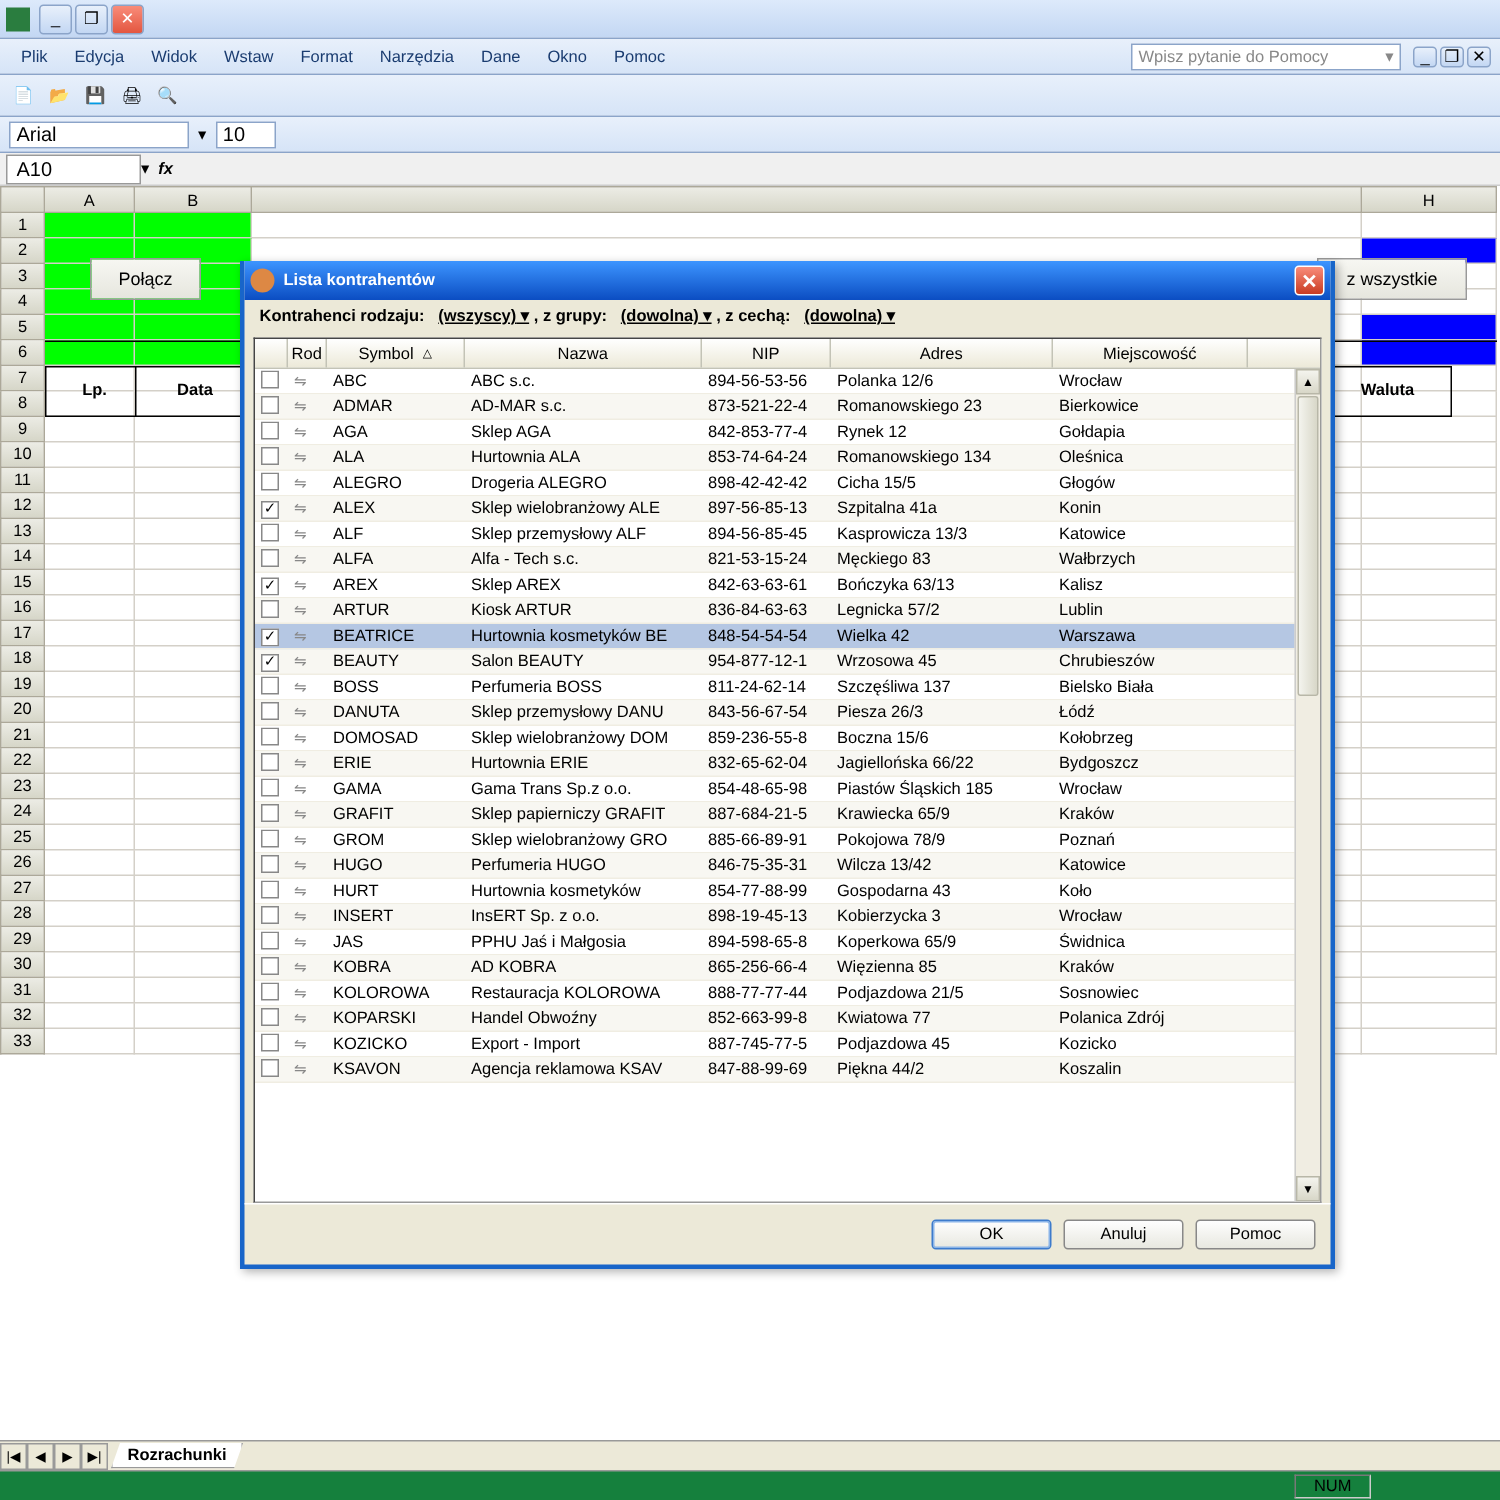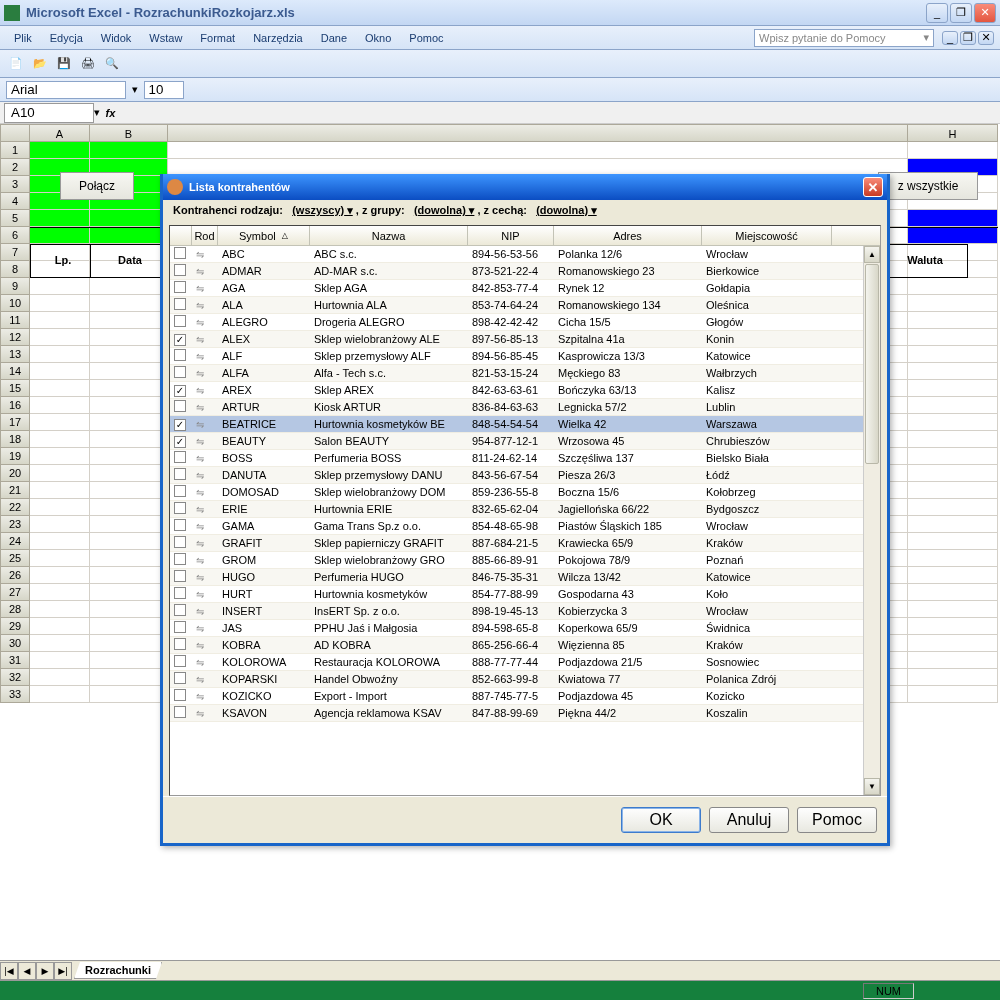--- a/index.html
+++ b/index.html
@@ -52,33 +52,32 @@
 .lh { border-right: 1px solid #c3c3b6; padding: 2px 4px; text-align: center; font-size: 11px; display: flex; align-items: center; justify-content: center; }
 .list-body { flex: 1; overflow-y: hidden; }
 .list-row { display: flex; height: 17px; border-bottom: 1px solid #f0ede2; align-items: center; }
 .list-row.selected { background: #b5c7e3; }
 .list-row:nth-child(even):not(.selected) { background: #f8f7f2; }
 .lc { padding: 0 4px; overflow: hidden; white-space: nowrap; font-size: 11px; }
 .chk { width: 12px; height: 12px; border: 1px solid #888; background: #fff; display: inline-flex; align-items: center; justify-content: center; font-size: 10px; line-height: 10px; }
 .rod-icon { color: #888; font-size: 10px; }
 .dlg-selectall { padding: 6px 10px; display: flex; gap: 18px; }
 .dlg-buttons { padding: 10px; display: flex; justify-content: flex-end; gap: 8px; border-top: 1px solid #fff; }
-.dlg-btn { background: linear-gradient(#fefefe, #e8e8e0); border: 1px solid #888; border-radius: 3px; padding: 3px 4px; width: 80px; cursor: pointer; font-size: 16px; }
+.dlg-btn { background: linear-gradient(#fefefe, #e8e8e0); border: 1px solid #888; border-radius: 3px; padding: 3px 4px; width: 80px; cursor: pointer; font-size: 11px; }
 .dlg-btn.default { border: 1px solid #3d7bcc; box-shadow: 0 0 0 1px #8ab4e8 inset; }
 .scrollbar-v { position: absolute; right: 0; top: 20px; bottom: 0; width: 17px; background: #f0ede2; border-left: 1px solid #ccc; }
 .scroll-thumb { position: absolute; left: 1px; right: 1px; top: 18px; height: 200px; background: linear-gradient(90deg, #f4f4ee, #d8d7c8); border: 1px solid #b8b7a8; border-radius: 2px; }
 .scroll-btn { position: absolute; left: 0; right: 0; height: 17px; background: linear-gradient(#f4f4ee, #d8d7c8); border: 1px solid #b8b7a8; display: flex; align-items: center; justify-content: center; font-size: 8px; }
 .w-chk { width: 22px; } .w-rod { width: 26px; } .w-sym { width: 92px; } .w-naz { width: 158px; } .w-nip { width: 86px; } .w-adr { width: 148px; } .w-msc { width: 130px; }
 </style>
 </head>
 <body>
 
 <div class="excel-titlebar">
   <span class="icon"></span>
-  <span class="title">Microsoft Excel - RozrachunkiRozkojarz.xls</span>
   <div class="win-btns">
     <div class="win-btn">_</div>
     <div class="win-btn">❐</div>
     <div class="win-btn close">✕</div>
   </div>
 </div>
 
 <div class="menubar">
   <span class="menu-item">Plik</span>
   <span class="menu-item">Edycja</span>

